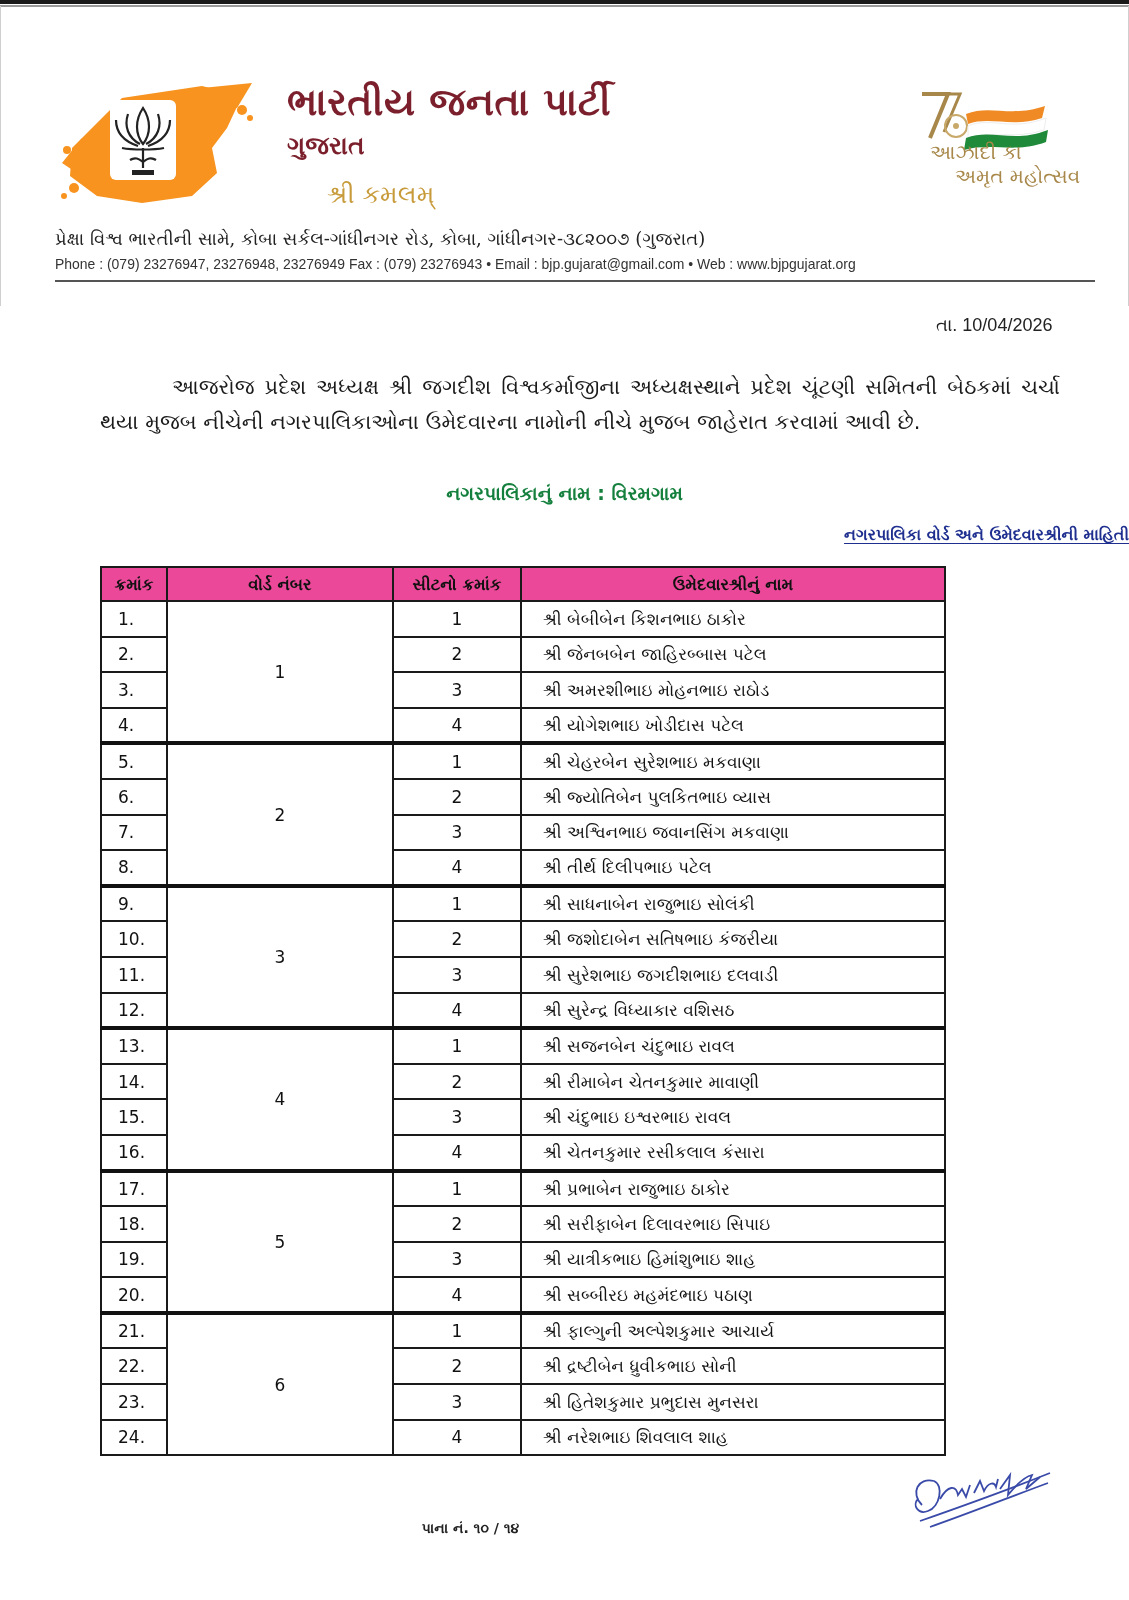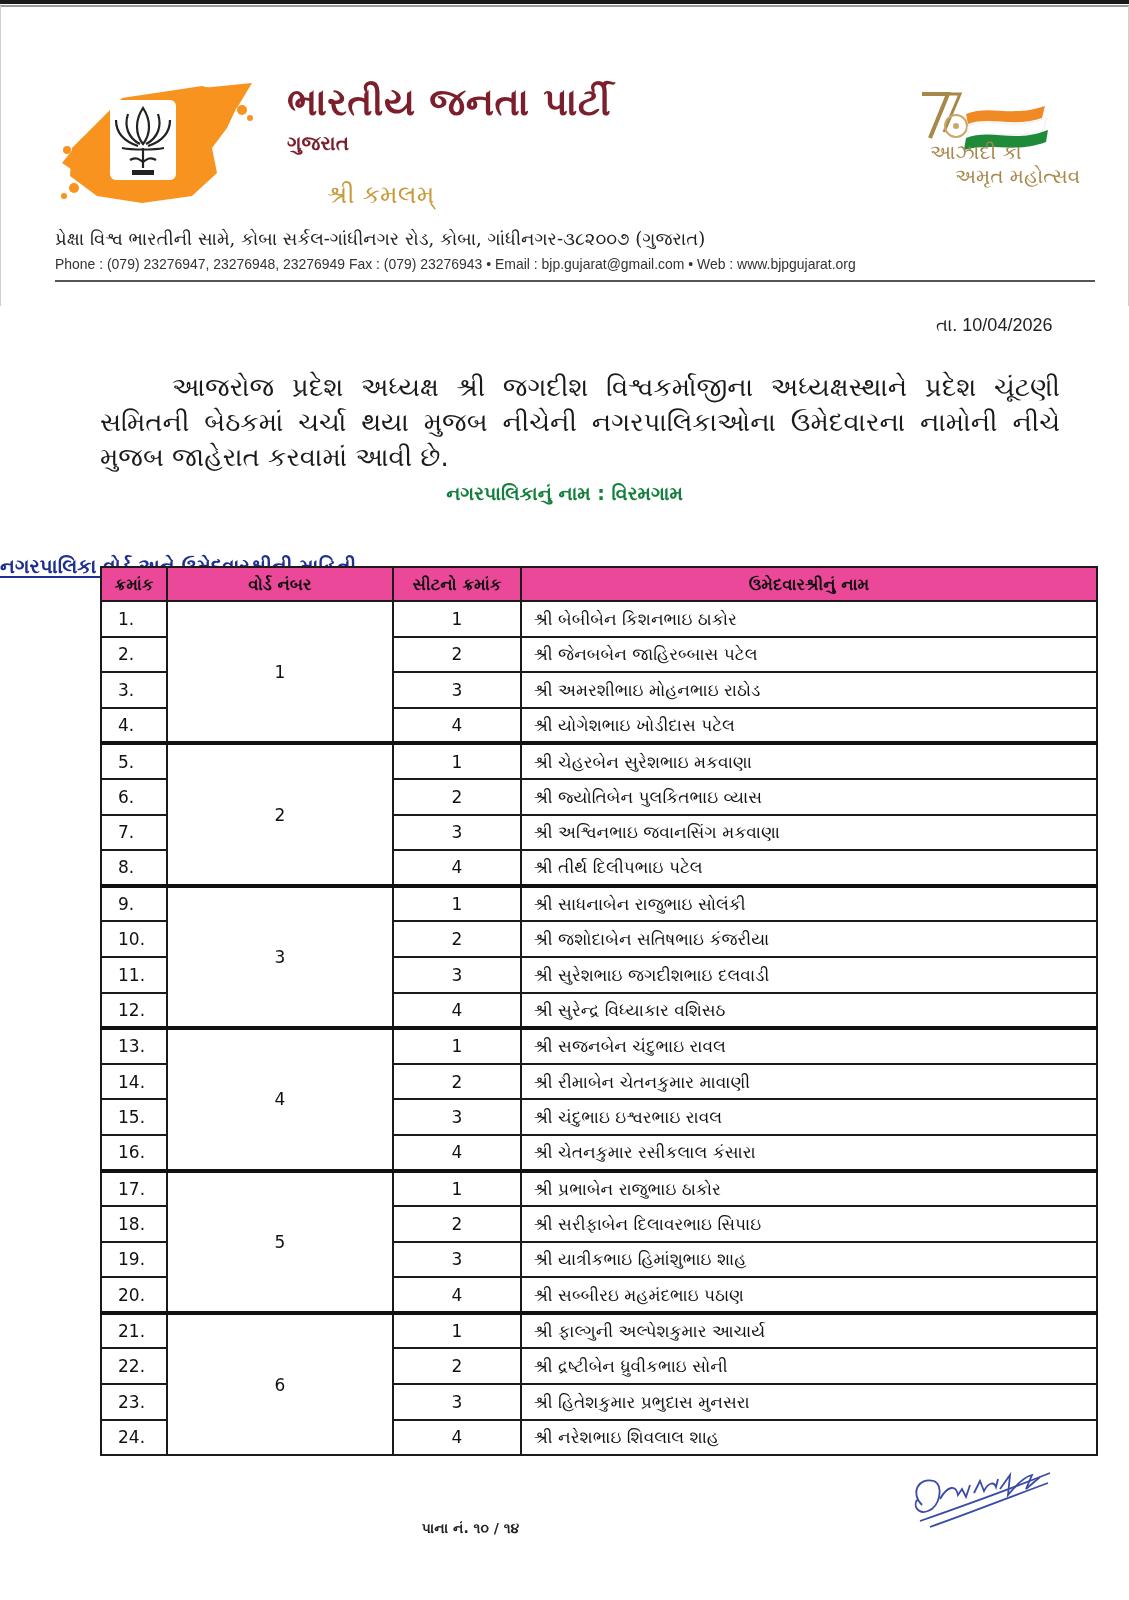--- a/index.html
+++ b/index.html
@@ -7,47 +7,47 @@
   body { position: relative; font-family: "DejaVu Sans", "Liberation Sans", sans-serif; color: #111; overflow: hidden; }
 
   .top-bar { position: absolute; left: 0; top: 0; width: 1129px; height: 4px; background: #1a1a1a; }
   .top-bar2 { position: absolute; left: 0; top: 5px; width: 1129px; height: 2px; background: #9a9a9a; }
   .frame-left { position: absolute; left: 0; top: 6px; width: 1px; height: 300px; background: #cfcfcf; }
   .frame-right { position: absolute; right: 0; top: 6px; width: 1px; height: 300px; background: #cfcfcf; }
 
   
   .logo { position: absolute; left: 52px; top: 78px; width: 210px; height: 130px; }
   .org-title { position: absolute; left: 287px; top: 80px; font-size: 38px; font-weight: bold; color: #7a1f2b; letter-spacing: 0.5px; white-space: nowrap; }
-  .org-sub { position: absolute; left: 287px; top: 131px; font-size: 20px; font-weight: bold; color: #7a1f2b; white-space: nowrap; }
+  .org-sub { position: absolute; left: 287px; top: 131px; font-size: 25px; font-weight: bold; color: #7a1f2b; white-space: nowrap; }
   .org-office { position: absolute; left: 287px; top: 180px; font-size: 25px; color: #c79a3a; white-space: nowrap; margin-left: 40px; }
 
   .amrit { position: absolute; left: 920px; top: 88px; width: 170px; height: 110px; }
   .amrit-line1 { position: absolute; left: 930px; top: 140px; font-size: 20px; color: #a8884a; white-space: nowrap; }
   .amrit-line2 { position: absolute; left: 955px; top: 164px; font-size: 20px; color: #a8884a; white-space: nowrap; text-align: right; }
 
   .address { position: absolute; left: 55px; top: 228px; font-size: 18px; color: #222; white-space: nowrap; font-family: "DejaVu Serif", serif; }
   .contact { position: absolute; left: 55px; top: 255px; font-size: 15px; color: #333; white-space: nowrap; font-family: "Liberation Sans", sans-serif; transform: scaleX(0.93); transform-origin: left; }
   .head-rule { position: absolute; left: 55px; top: 280px; width: 1040px; height: 2px; background: #555; }
 
   .date { position: absolute; left: 936px; top: 315px; font-size: 18px; color: #222; white-space: nowrap; font-family: Liberation Sans, sans-serif; }
 
-  .para { position: absolute; left: 100px; top: 370px; width: 960px; font-size: 26px; line-height: 35px; color: #1a1a1a; text-indent: 72px; text-align: justify; }
+  .para { position: absolute; left: 100px; top: 370px; width: 960px; font-size: 21px; line-height: 35px; color: #1a1a1a; text-indent: 72px; text-align: justify; }
 
   .np-name { position: absolute; left: 0; width: 1129px; top: 482px; text-align: center; font-size: 19px; font-weight: bold; color: #15803d; }
-  .np-sub { position: absolute; left: 0; width: 1129px; top: 525px; text-align: left; font-size: 20px; font-weight: bold; color: #1f2f8f; margin-top: 29px; }
+  .np-sub { position: absolute; left: 0; width: 1129px; top: 525px; text-align: right; font-size: 16px; font-weight: bold; color: #1f2f8f; }
   .np-sub span { text-decoration: underline; text-underline-offset: 3px; }
 
   
   .tbl { position: absolute; left: 100px; top: 566px; border-collapse: collapse; }
   .tbl th, .tbl td { border: 2px solid #1a1a1a; font-size: 17px; height: 35.6px; }
   .tbl th { background: #ec4899; font-weight: bold; font-size: 16.5px; text-align: center; height: 34px; }
   .tbl td.c-no { width: 66px; padding-left: 16px; text-align: left; }
   .tbl td.c-ward { width: 226px; text-align: center; }
   .tbl td.c-seat { width: 128px; text-align: center; }
-  .tbl td.c-name { width: 576px; padding-left: 12px; text-align: left; white-space: nowrap; }
+  .tbl td.c-name { width: 424px; padding-left: 21px; text-align: left; white-space: nowrap; }
   .tbl tr.grp-top td { border-top: 4px solid #111; }
 
   .sign { position: absolute; left: 900px; top: 1455px; width: 160px; height: 80px; }
   .page-no { position: absolute; left: 0; width: 941px; top: 1520px; text-align: center; font-size: 14px; font-weight: bold; color: #222; }
 </style>
 </head>
 <body>
 
 <div class="top-bar"></div>
 <div class="top-bar2"></div>

